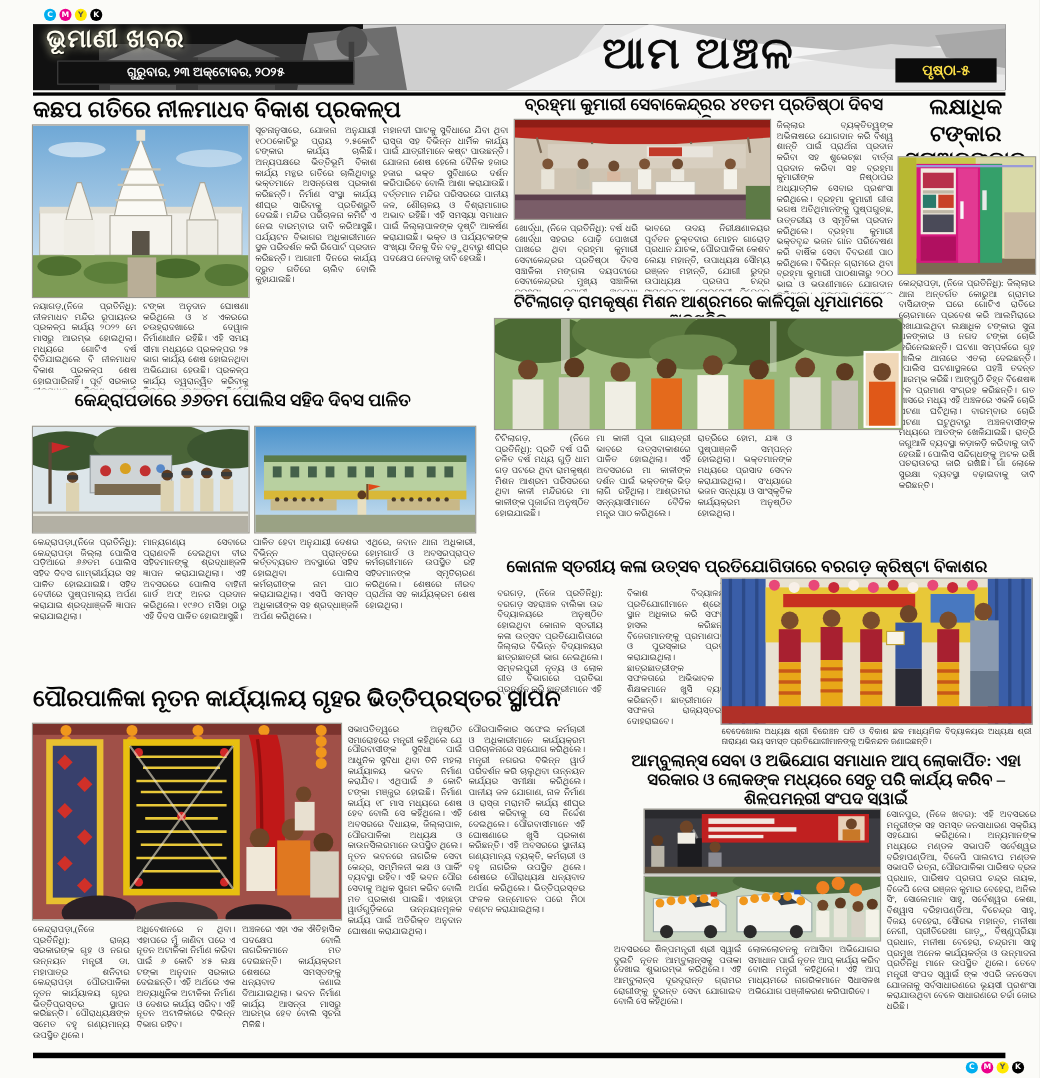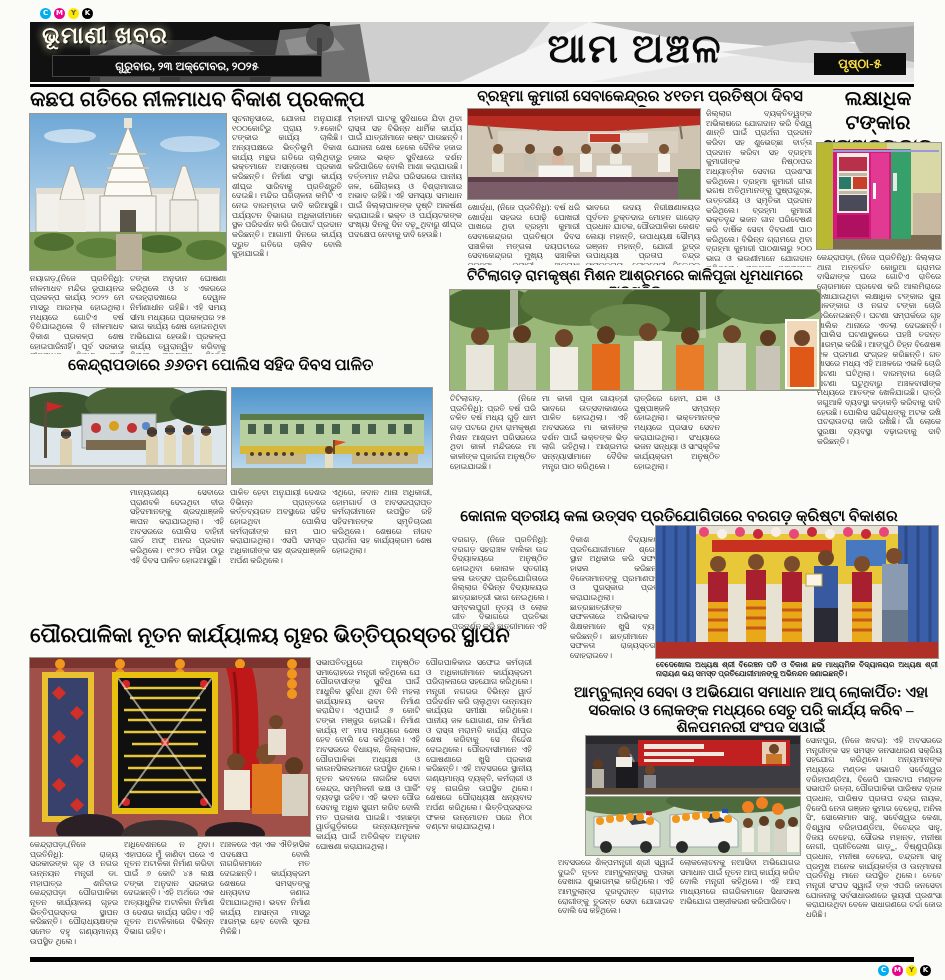--- a/index.html
+++ b/index.html
@@ -20,21 +20,21 @@
   #papertitle{position:absolute;left:455px;top:5px;width:300px;text-align:center;font-size:40px;
               font-weight:900;color:#0a0a0a;letter-spacing:2px;line-height:1.1;}
   #pagebox{position:absolute;right:8px;bottom:7px;width:92px;height:22px;background:#0c0c0c;color:#fde047;
            font-size:13px;font-weight:bold;text-align:center;line-height:22px;}
   .hrule{position:absolute;background:#000;}
   
   .hl{position:absolute;font-weight:800;color:#060606;line-height:1.08;overflow:hidden;}
   .hl.left{text-align:left;} .hl.ctr{text-align:center;}
   .col{position:absolute;font-size:8px;line-height:1.21;text-align:justify;color:#1b1b1b;
        overflow:hidden;word-break:break-word;}
-  .cap{position:absolute;font-size:7.5px;line-height:1.2;font-weight:bold;color:#111;
+  .cap{position:absolute;font-size:7.5px;line-height:1.2;font-weight:normal;color:#111;
        text-align:justify;overflow:hidden;}
   .photo{position:absolute;overflow:hidden;background:#d8d5cc;box-shadow:0 0 0 1px #9a9890;}
   .photo svg{display:block;width:100%;height:100%;}
 </style>
 </head>
 <body>
 
 <div id="page">
 
   <div class="cmyk" style="left:40px;top:8px;">
@@ -302,20 +302,21 @@
             <circle cx="174" cy="66" r="2"></circle>
         </g>
       </g>
       <circle cx="97" cy="62" r="4" fill="#5e3a20"></circle>
         <rect x="93" y="66" width="8" height="16" fill="#e8dfc0"></rect>
       <rect x="101" y="52" width="2" height="14" fill="#704a2a"></rect>
         <polygon points="103,52 114,54 103,58" fill="#e04818"></polygon>
       <rect x="0" y="80" width="200" height="16" fill="#9aa284"></rect>
     </svg>
   </div>
+  <div class="col" style="left:30px;top:488px;width:94px;height:134px;">କେନ୍ଦ୍ରାପଡ଼ା,(ନିଜେ ପ୍ରତିନିଧି): କେନ୍ଦ୍ରାପଡ଼ା ଜିଲ୍ଲା ପୋଲିସ ପଡ଼ିଆରେ ୬୬ତମ ପୋଲିସ ସହିଦ ଦିବସ ଗାମ୍ଭୀର୍ଯ୍ୟର ସହ ପାଳିତ ହୋଇଯାଇଛି। ସହିଦ ବେଦୀରେ ପୁଷ୍ପମାଲ୍ୟ ଅର୍ପଣ କରାଯାଇ ଶ୍ରଦ୍ଧାଞ୍ଜଳି ଜ୍ଞାପନ କରାଯାଇଥିଲା।</div>
   <div class="col" style="left:130px;top:488px;width:94px;height:134px;">ମାନ୍ୟଗଣ୍ୟ ସେବାରେ ପ୍ରାଣବଳି ଦେଇଥିବା ବୀର ସହିଦମାନଙ୍କୁ ଶ୍ରଦ୍ଧାଞ୍ଜଳି ଜ୍ଞାପନ କରାଯାଇଥିଲା। ଏହି ଅବସରରେ ପୋଲିସ ବାହିନୀ ଗାର୍ଡ ଅଫ୍ ଅନର ପ୍ରଦାନ କରିଥିଲେ। ୧୯୬୦ ମସିହା ଠାରୁ ଏହି ଦିବସ ପାଳିତ ହୋଇଆସୁଛି।</div>
   <div class="col" style="left:230px;top:488px;width:96px;height:134px;">ପାଳିତ ହେବା ଅନୁଯାୟୀ ଦେଶର ବିଭିନ୍ନ ପ୍ରାନ୍ତରେ କର୍ତ୍ତବ୍ୟରତ ଅବସ୍ଥାରେ ସହିଦ ହୋଇଥିବା ପୋଲିସ କର୍ମଚାରୀଙ୍କ ନାମ ପାଠ କରାଯାଇଥିଲା। ଏସପି ସମସ୍ତ ଅଧିକାରୀଙ୍କ ସହ ଶ୍ରଦ୍ଧାଞ୍ଜଳି ଅର୍ପଣ କରିଥିଲେ।</div>
   <div class="col" style="left:332px;top:488px;width:100px;height:134px;">ଏଥିରେ, ଜବାନ ଥାନା ଅଧିକାରୀ, ହୋମଗାର୍ଡ ଓ ଅବସରପ୍ରାପ୍ତ କର୍ମଚାରୀମାନେ ଉପସ୍ଥିତ ରହି ସହିଦମାନଙ୍କ ସ୍ମୃତିଚାରଣ କରିଥିଲେ। ଶେଷରେ ନୀରବ ପ୍ରାର୍ଥନା ସହ କାର୍ଯ୍ୟକ୍ରମ ଶେଷ ହୋଇଥିଲା।</div>
 
   <div class="hl ctr" style="left:452px;top:508px;width:454px;height:23px;font-size:15.5px;">କୋନାଳ ସ୍ତରୀୟ କଳା ଉତ୍ସବ ପ୍ରତିଯୋଗିତାରେ ବରଗଡ଼ କ୍ରିଷ୍ଟା ବିକାଶର ସଫଳତା</div>
   <div class="col" style="left:452px;top:535px;width:96px;height:148px;">ବରଗଡ଼, (ନିଜେ ପ୍ରତିନିଧି): ବରଗଡ଼ ସହରାଞ୍ଚଳ ବାଲିକା ଉଚ୍ଚ ବିଦ୍ୟାଳୟରେ ଅନୁଷ୍ଠିତ ହୋଇଥିବା କୋନାଳ ସ୍ତରୀୟ କଳା ଉତ୍ସବ ପ୍ରତିଯୋଗିତାରେ ଜିଲ୍ଲାର ବିଭିନ୍ନ ବିଦ୍ୟାଳୟର ଛାତ୍ରଛାତ୍ରୀ ଭାଗ ନେଇଥିଲେ। ସମ୍ବଲପୁରୀ ନୃତ୍ୟ ଓ ଲୋକ ଗୀତ ବିଭାଗରେ ପ୍ରତିଭା ପ୍ରଦର୍ଶନ କରି ଛାତ୍ରୀମାନେ ଏହି</div>
   <div class="col" style="left:570px;top:535px;width:96px;height:148px;">ବିକାଶ ବିଦ୍ୟାଳୟର ପ୍ରତିଯୋଗୀମାନେ ଶ୍ରେଷ୍ଠ ସ୍ଥାନ ଅଧିକାର କରି ସଫଳତା ହାସଲ କରିଛନ୍ତି। ବିଜେତାମାନଙ୍କୁ ପ୍ରମାଣପତ୍ର ଓ ପୁରସ୍କାର ପ୍ରଦାନ କରାଯାଇଥିଲା। ଛାତ୍ରଛାତ୍ରୀଙ୍କ ଏହି ସଫଳତାରେ ଅଭିଭାବକ ଓ ଶିକ୍ଷକମାନେ ଖୁସି ବ୍ୟକ୍ତ କରିଛନ୍ତି। ଛାତ୍ରୀମାନେ ଏହି ସଫଳତା ରାଜ୍ୟସ୍ତରରେ ଦୋହରାଇବେ।</div>
   <div class="photo" style="left:656px;top:526px;width:282px;height:132px;">
     <svg viewBox="0 0 282 132" preserveAspectRatio="none">
       <rect width="282" height="132" fill="#e8e2d2"></rect>

